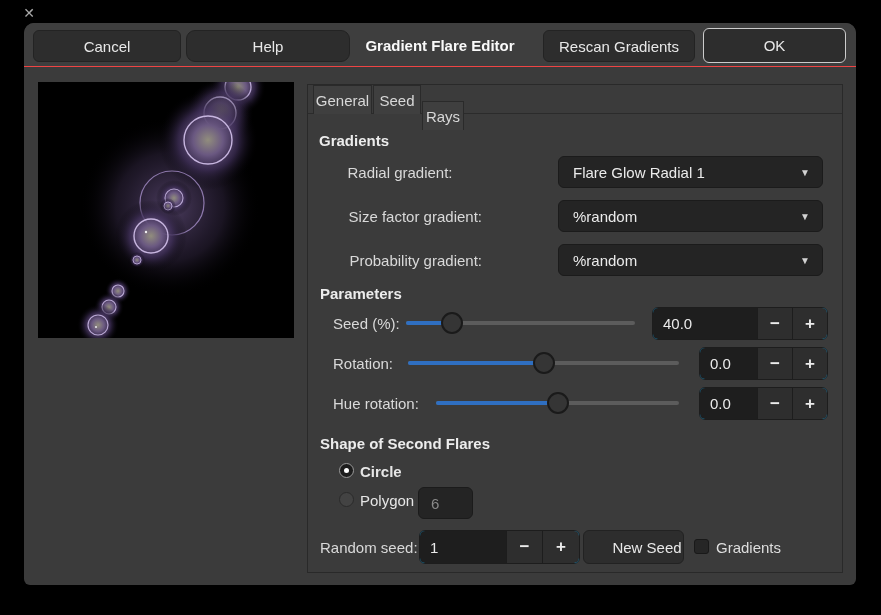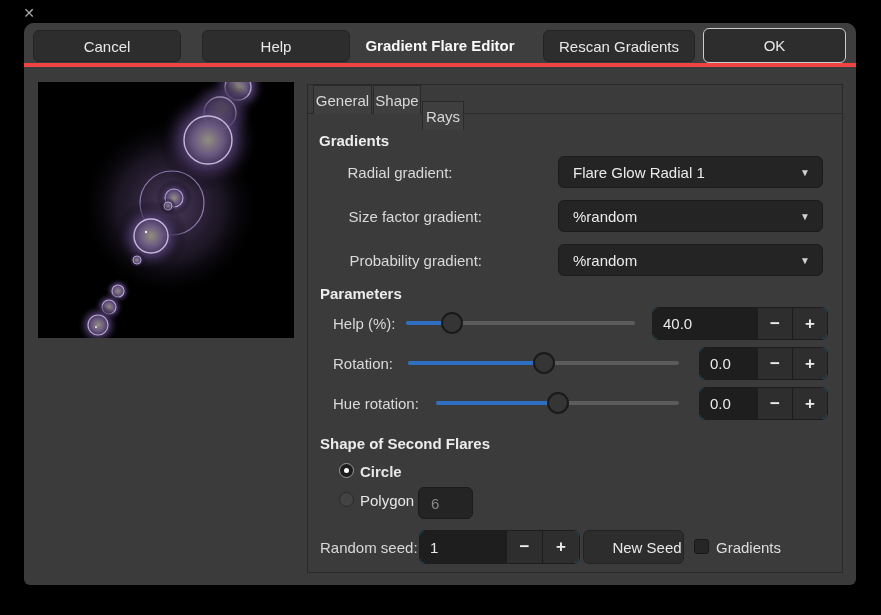--- a/index.html
+++ b/index.html
@@ -6,26 +6,26 @@
   html,body { width: 881px; height: 615px; background:#000; overflow:hidden;
     font-family:"Liberation Sans","DejaVu Sans",sans-serif; font-size:15px; }
 
   .close-x { position:absolute; left:20px; top:4px; color:#a9a9a9; font-size:14px;
     width:18px; height:18px; text-align:center; line-height:18px; cursor:default; }
 
   .window { position:absolute; left:24px; top:23px; width:832px; height:562px;
     background:#3b3b3b; border-radius:10px 10px 6px 6px; }
 
   .headerbar { position:absolute; left:0; top:0; right:0; height:44px;
-    background:#3e3e3e; border-bottom:4px solid #ef4444; border-radius:10px 10px 0 0; }
+    background:#3e3e3e; border-bottom:1px solid #ef4444; border-radius:10px 10px 0 0; }
   .hbtn { position:absolute; top:7px; height:32px; background:#2d2d2d;
     border:1px solid #232323; border-radius:6px; color:#e8e8e8;
     display:flex; align-items:center; justify-content:center; cursor:pointer; }
   .hbtn.cancel { left:9px;  width:148px; }
-  .hbtn.help   { left:178px; width:148px; }
+  .hbtn.help   { left:162px; width:164px;border-radius:9px; }
   .hbtn.rescan { left:519px; width:152px; }
   .hbtn.ok     { left:679px; top:5px; width:143px; height:35px; border:1px solid #cccccc; }
   .win-title { position:absolute; left:0; right:0; top:14px; text-align:center;
     color:#fafafa; font-weight:bold; }
 
   .preview { position:absolute; left:14px; top:59px; width:256px; height:256px;
     background:#000; overflow:hidden; }
   .preview svg { display:block; }
 
   .notebook { position:absolute; left:283px; top:61px; width:536px; height:489px;
@@ -140,21 +140,21 @@
         <circle cx="60" cy="243" r="10" fill="none" stroke="#c4b2e0" stroke-width="1.2" opacity="0.9"></circle>
       <circle cx="108" cy="150" r="1.2" fill="#ffffff" opacity="0.9"></circle>
       <circle cx="58" cy="245" r="1.1" fill="#ffffff" opacity="0.8"></circle>
     </svg>
   </div>
 
   <div class="notebook">
 
     <div class="tabrow">
       <div class="tab t0">General</div>
-      <div class="tab t1">Shape</div>
+      <div class="tab t1">Seed</div>
       <div class="tab t2">Rays</div>
     </div>
 
     <div class="section-title" style="left:11px; top:47px;text-align:center;">Gradients</div>
 
     <div class="glabel" style="top:79px;text-align:center;">Radial gradient:</div>
     <div class="dd" style="top:71px;gap:28px;">
       <span>Flare Glow Radial 1</span>
       <span class="arrow">▼</span>
     </div>
@@ -166,21 +166,21 @@
     </div>
 
     <div class="glabel" style="top:167px;">Probability gradient:</div>
     <div class="dd" style="top:159px;">
       <span>%random</span>
       <span class="arrow">▼</span>
     </div>
 
     <div class="section-title" style="left:12px; top:200px;">Parameters</div>
 
-    <div class="lbl" style="left:25px; top:230px;">Help (%):</div>
+    <div class="lbl" style="left:25px; top:230px;">Seed (%):</div>
     <div class="slider" style="left:98px; top:226px; width:229px;">
       <div class="track"></div>
       <div class="fill" style="width: 20%;"></div>
       <div class="thumb" style="left: 20%;"></div>
     </div>
     <div class="spin" style="left:344px; top:222px; width:176px;">
       <div class="val">40.0</div>
       <div class="sbtn">−</div>
       <div class="sbtn">+</div>
     </div>

